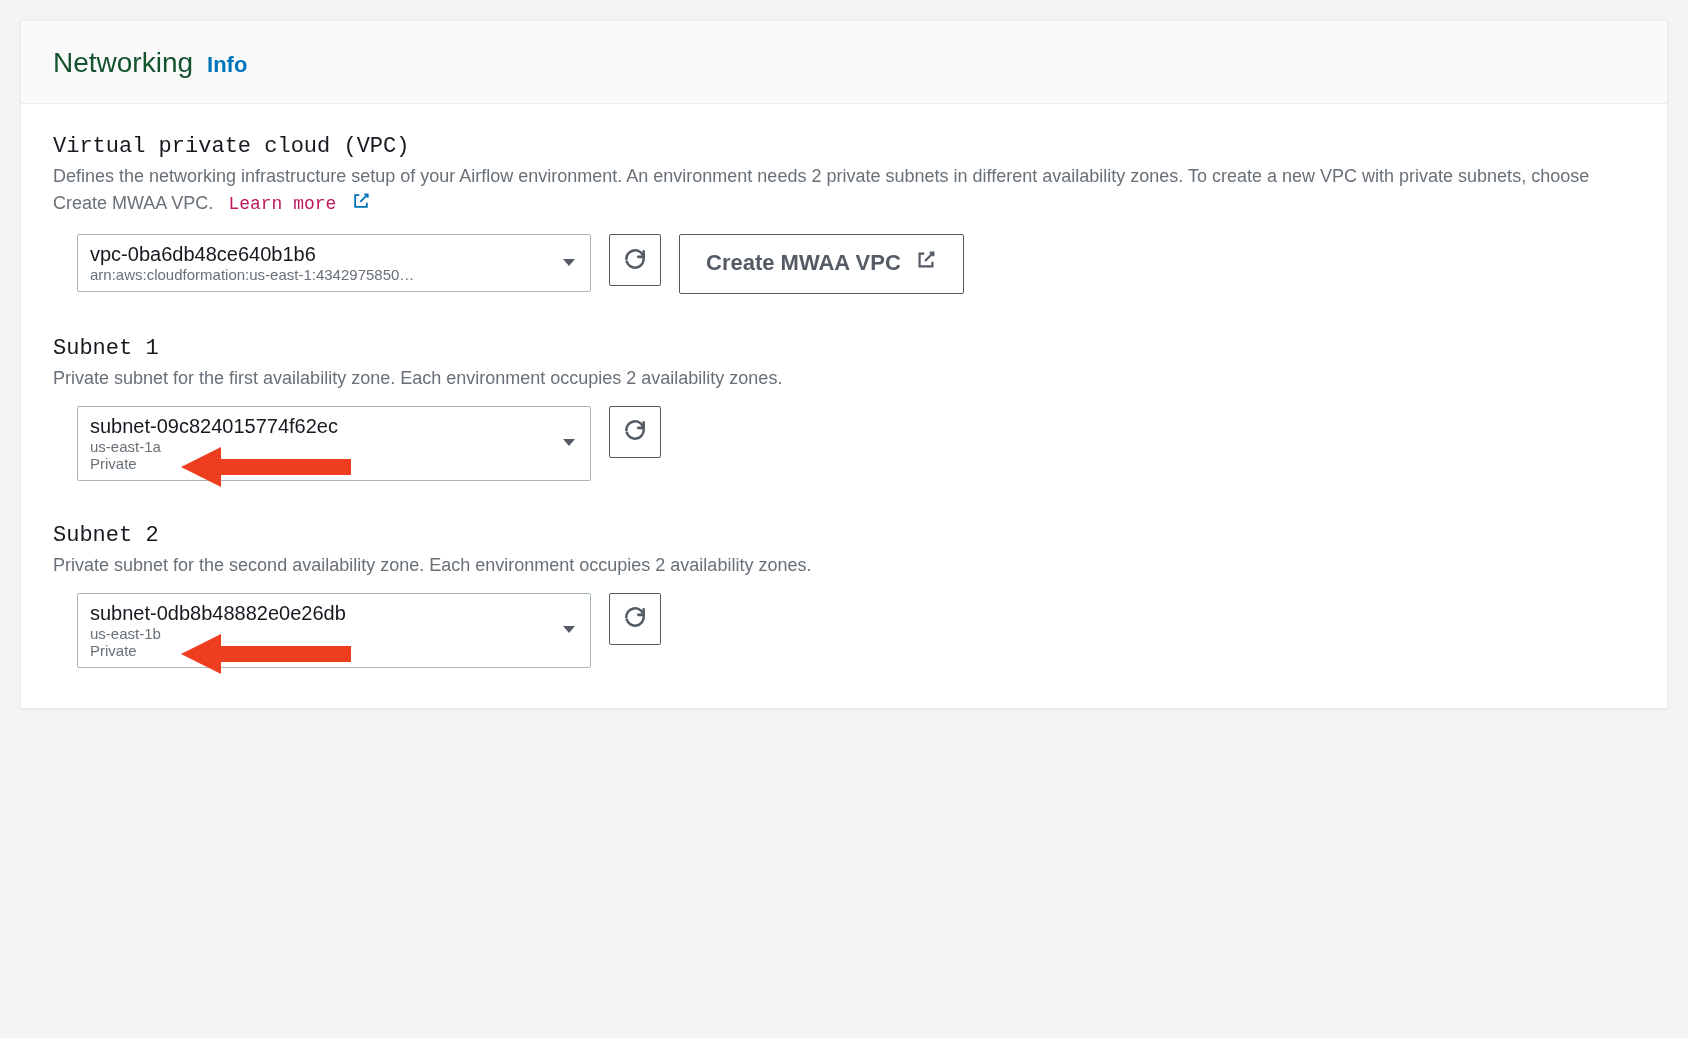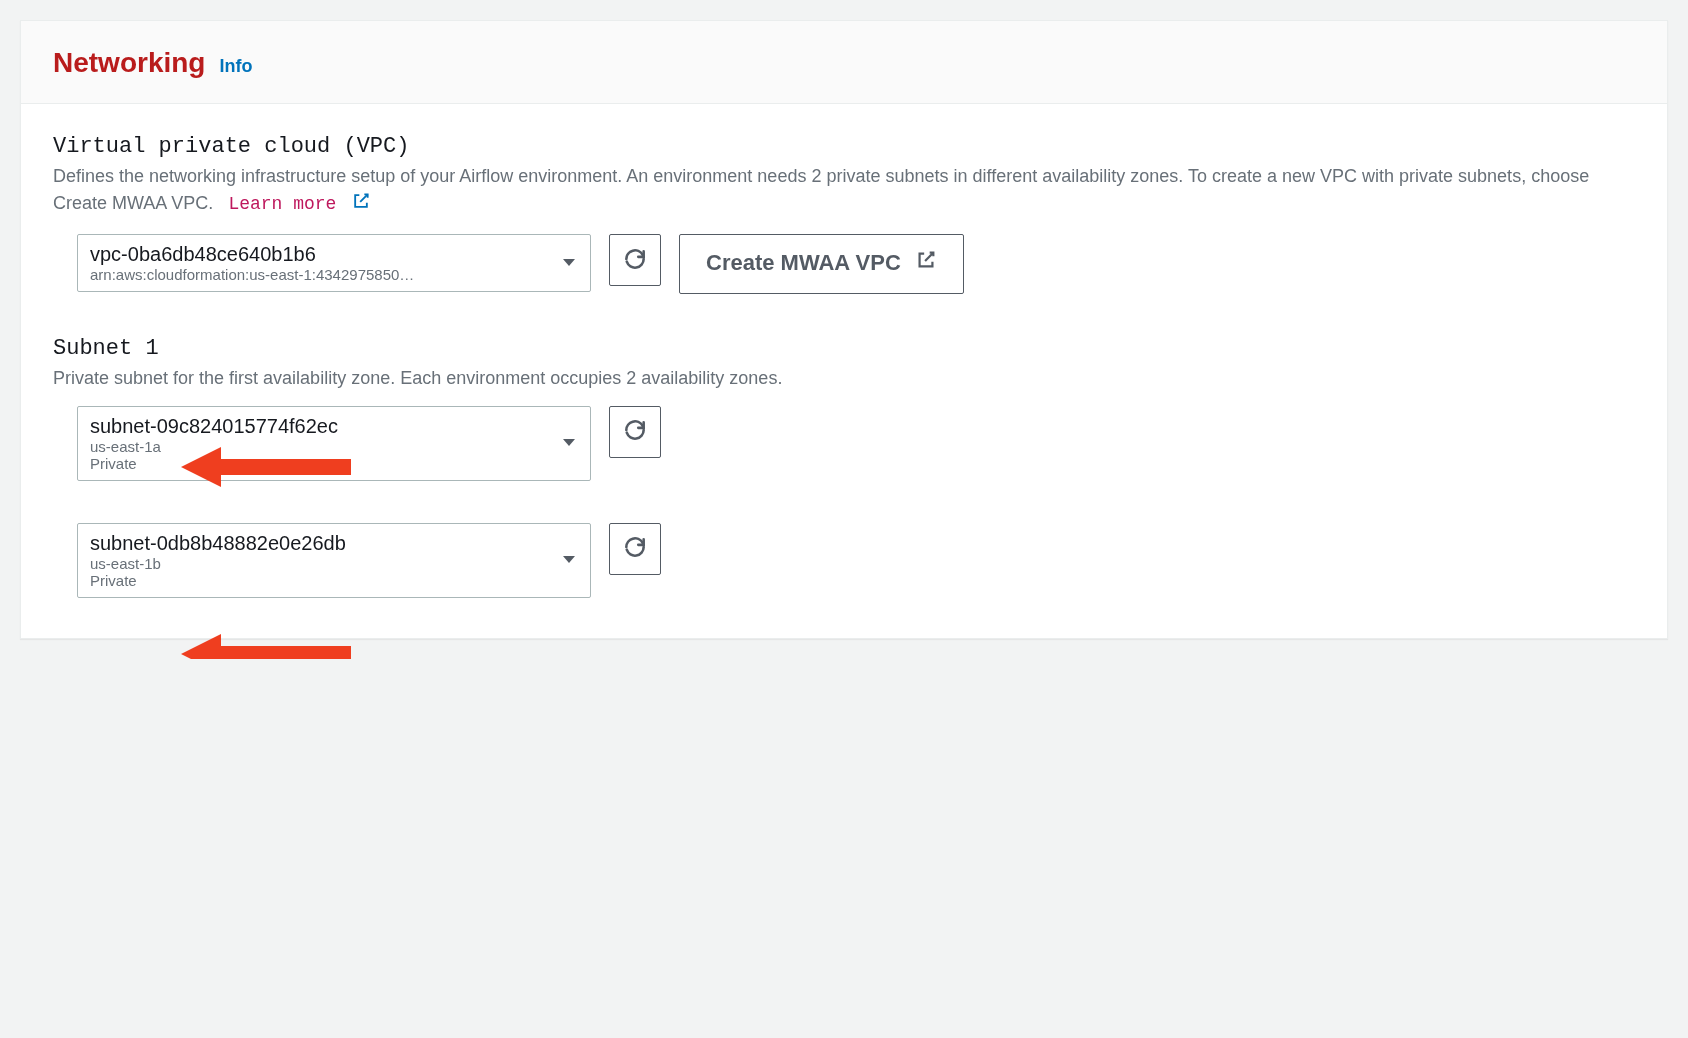--- a/index.html
+++ b/index.html
@@ -21,25 +21,25 @@
     .panel-header {
       padding: 26px 32px 24px 32px;
       border-bottom: 1px solid #eaeded;
       background: #fafafa;
       display: flex;
       align-items: baseline;
       gap: 14px;
     }
     .panel-title {
       font-size: 28px;
-      font-weight: 700;
-      color: #b91c1c;
+      font-weight: 400;
+      color: #14532d;
     }
     .info-link {
-      font-size: 18px;
+      font-size: 22px;
       color: #0073bb;
       font-weight: 700;
       cursor: pointer;
     }
     .panel-body {
       padding: 30px 32px 40px 32px;
       background: #fff;
     }
     .field-block {
       margin-bottom: 42px;
@@ -236,20 +236,22 @@
       </div>
 
       <div class="arrow" style="left:128px; top:106px;">
         <svg width="170" height="50" viewBox="0 0 170 50">
           <polygon points="0,25 40,5 40,17 170,17 170,33 40,33 40,45" fill="#ef3e1f"></polygon>
         </svg>
       </div>
     </div>
 
     <div class="field-block">
+      <div class="field-label">Subnet 2</div>
+      <div class="field-desc">Private subnet for the second availability zone. Each environment occupies 2 availability zones.</div>
 
       <div class="controls-row">
         <div class="select-box">
           <div class="select-primary">subnet-0db8b48882e0e26db</div>
           <div class="select-secondary">us-east-1b</div>
           <div class="select-secondary">Private</div>
           <span class="select-caret">
             <svg width="14" height="10" viewBox="0 0 14 10">
                 <path d="M1 1l6 7 6-7" fill="#545b64"></path>
               </svg>

